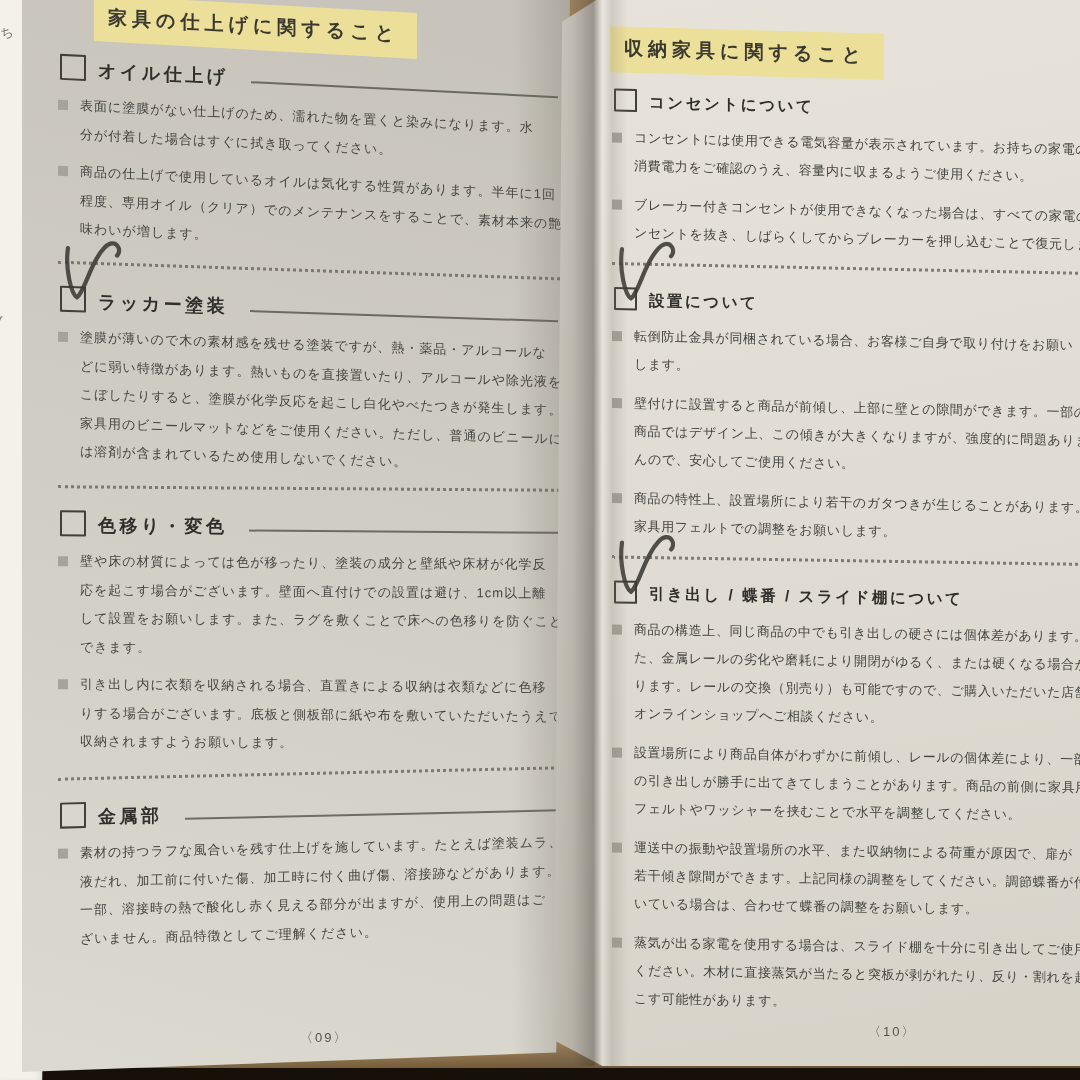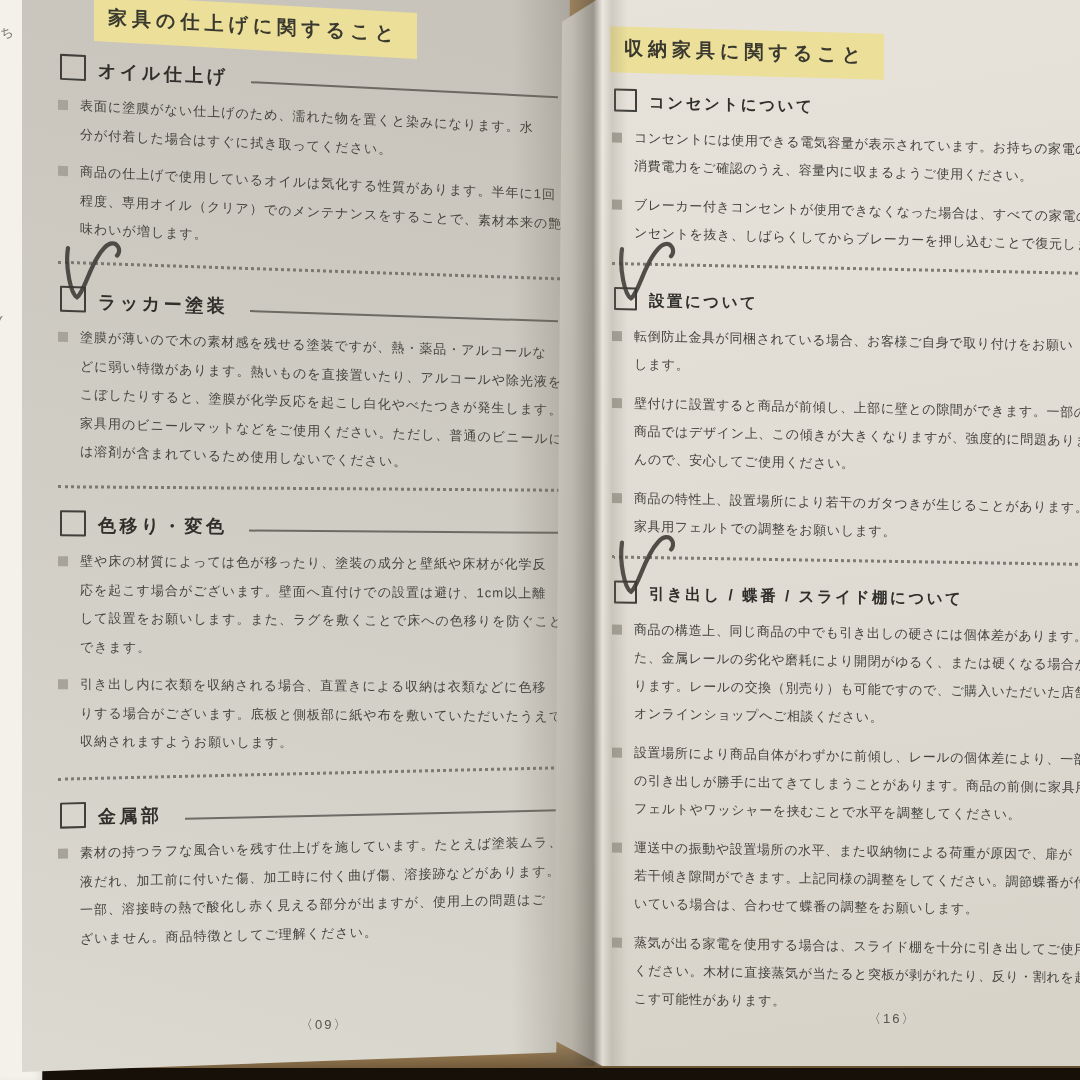--- a/index.html
+++ b/index.html
@@ -60,21 +60,21 @@
   .right .bullet{margin:11px 0;}
   .bullet-square{flex:none;width:10px;height:10px;background:#a7a399;margin-top:9px;}
   .bullet-text{color:#454440;}
   .bline{white-space:nowrap;}
   .left  .bline{font-size:13px;letter-spacing:1px;line-height:28.5px;}
   .right .bline{font-size:13px;letter-spacing:.6px;line-height:28px;}
 
   .checkmark{position:absolute;left:-7px;top:-50px;width:78px;height:82px;pointer-events:none;}
   .checkmark svg{display:block;width:78px;height:82px;}
 
-  .page-num{position:absolute;font-size:13px;letter-spacing:2px;color:#55544d;}
+  .page-num{position:absolute;font-size:13px;letter-spacing:2px;color:#55544d;margin-top:13px;}
   .left  .page-num{left:278px;top:1026px;}
   .right .page-num{left:314px;top:1014px;}
 </style>
 </head>
 <body>
 
 <div class="photo">
   <div class="table-shade2"></div>
   <div class="table-shadow"></div>
 
@@ -265,17 +265,17 @@
           </div>
           <div class="bullet">
             <span class="bullet-square"></span>
             <div class="bullet-text">
               <div class="bline">蒸気が出る家電を使用する場合は、スライド棚を十分に引き出してご使用</div>
               <div class="bline">ください。木材に直接蒸気が当たると突板が剥がれたり、反り・割れを起</div>
               <div class="bline">こす可能性があります。</div>
             </div>
           </div>
         </section></div>
-    <div class="page-num">〈16〉</div>
+    <div class="page-num">〈10〉</div>
   </div>
 
   <div class="spine-shadow"></div>
 </div>
 
 </body></html>

